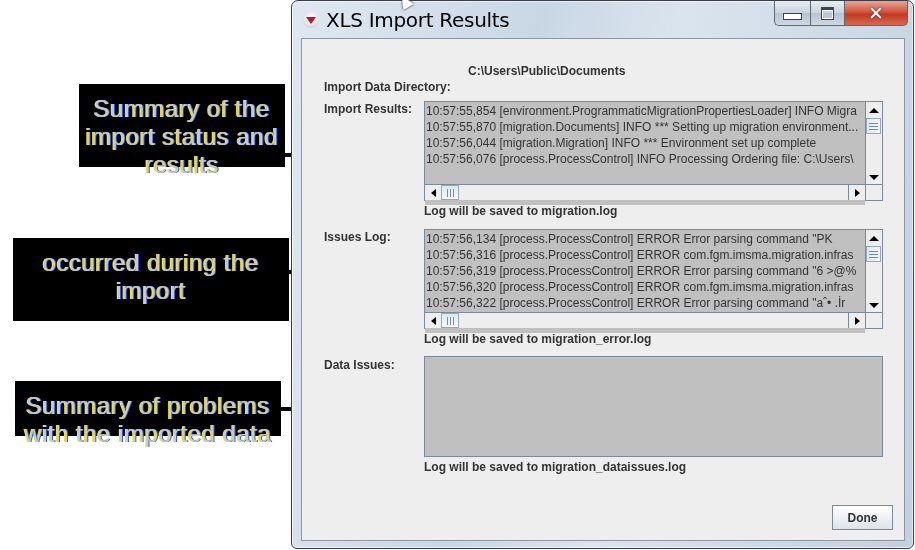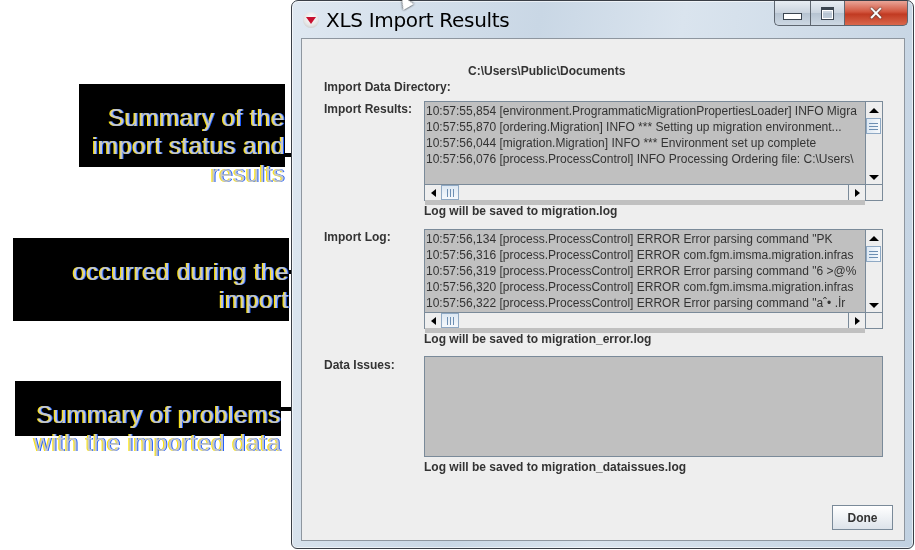--- a/index.html
+++ b/index.html
@@ -4,25 +4,25 @@
   <style>
     html, body { margin: 0; padding: 0; }
     body {
       width: 915px; height: 550px; position: relative; overflow: hidden;
       background: #ffffff;
       font-family: "Liberation Sans", sans-serif;
     }
     
     .callout {
       position: absolute; background: #000000;
-      color: #c9c9c9; text-align: right;
+      color: #c9c9c9; text-align: center;
       font-family: "Liberation Sans", sans-serif;
       font-size: 24px; line-height: 28px;
       letter-spacing: 0.5px;
-      box-sizing: border-box; padding-top: 20px;
+      box-sizing: border-box; padding-top: 11px;
       text-shadow: 1px 0 0 #1e5eff, -1px 0 0 #ffe600;
     }
     .arrow { position: absolute; height: 4px; background: #000; }
     .arrow::after {
       content: ""; position: absolute; right: -12px; top: -7px;
       border-left: 14px solid #000; border-top: 9px solid transparent; border-bottom: 9px solid transparent;
     }
     
     .window {
       position: absolute; left: 291px; top: 0; width: 623px; height: 549px;
@@ -164,21 +164,21 @@
 
   <div class="content">
 
     <div class="lbl" style="left:22px; top:25px;margin-top:16px;">Import Data Directory:</div>
     <div class="val" style="left:166px; top:25px;">C:\Users\Public\Documents</div>
 
     <div class="lbl" style="left:22px; top:63px;">Import Results:</div>
     <div class="logbox" style="top:62px;">
       <div class="log-text">
         <div class="log-line">10:57:55,854 [environment.ProgrammaticMigrationPropertiesLoader] INFO  Migra</div>
-        <div class="log-line">10:57:55,870 [ordering.Migration] INFO  *** Setting up migration environment...</div>
+        <div class="log-line">10:57:55,870 [migration.Documents] INFO  *** Setting up migration environment...</div>
         <div class="log-line">10:57:56,044 [migration.Migration] INFO  *** Environment set up complete</div>
         <div class="log-line">10:57:56,076 [process.ProcessControl] INFO  Processing Ordering file: C:\Users\</div>
       </div>
       <div class="vscroll">
         <div class="sb-btn" style="top:0;">
             <div class="tri-up"></div>
           </div>
         <div class="vthumb">
             <span></span>
             <span></span>
@@ -198,21 +198,21 @@
             <span></span>
           </div>
         <div class="hbtn-right">
             <div class="tri-right"></div>
           </div>
       </div>
       <div class="corner"></div>
     </div>
     <div class="note" style="left:122px; top:165px;">Log will be saved to migration.log</div>
 
-    <div class="lbl" style="left:22px; top:191px;">Import Log:</div>
+    <div class="lbl" style="left:22px; top:191px;">Issues Log:</div>
     <div class="logbox" style="top:190px;">
       <div class="log-text">
         <div class="log-line">10:57:56,134 [process.ProcessControl] ERROR Error parsing command "PK</div>
         <div class="log-line">10:57:56,316 [process.ProcessControl] ERROR com.fgm.imsma.migration.infras</div>
         <div class="log-line">10:57:56,319 [process.ProcessControl] ERROR Error parsing command "6  &gt;@%</div>
         <div class="log-line">10:57:56,320 [process.ProcessControl] ERROR com.fgm.imsma.migration.infras</div>
         <div class="log-line">10:57:56,322 [process.ProcessControl] ERROR Error parsing command "aˆ•     .İr</div>
       </div>
       <div class="vscroll">
         <div class="sb-btn" style="top:0;">

